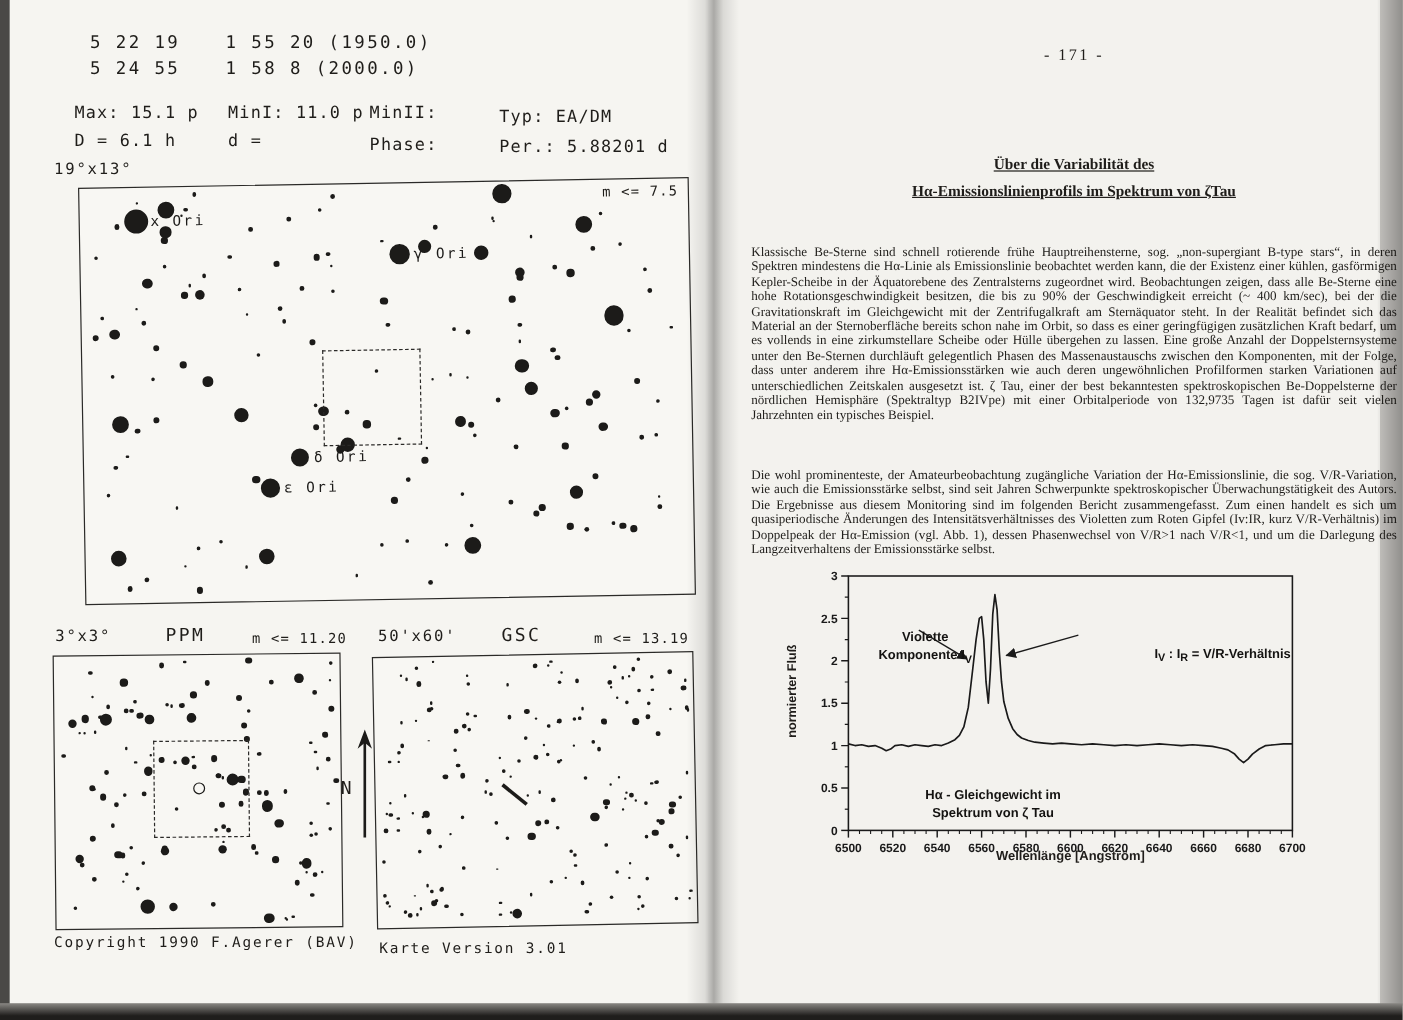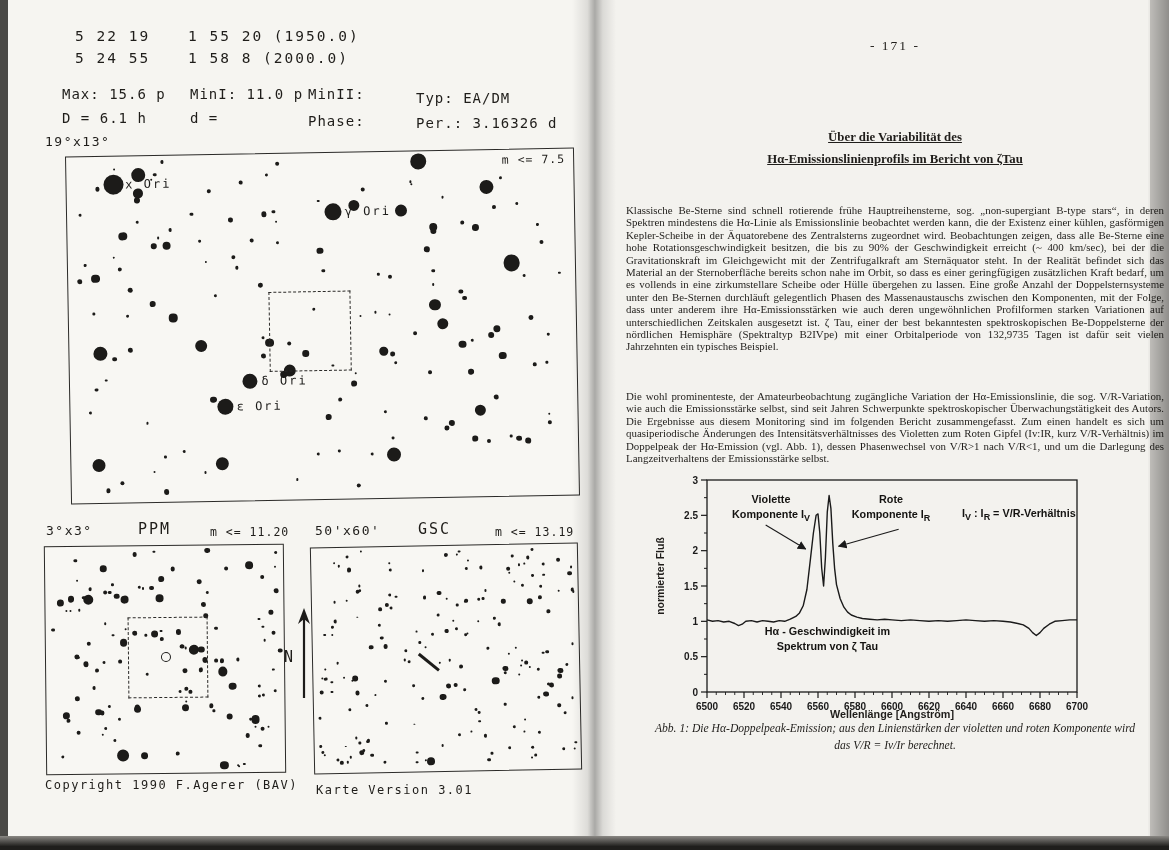--- a/index.html
+++ b/index.html
@@ -36,47 +36,47 @@
   .rp-text{position:absolute;left:16px;width:538px;margin-left:20px;}
   .pagenum{text-align:center;font-size:13.5px;letter-spacing:2px;}
   .title{text-align:center;font-weight:bold;font-size:12.8px;line-height:22px;}
   .title span{text-decoration:underline;}
   .byline{text-align:center;font-size:12.2px;}
   .para{text-align:justify;font-size:10.9px;line-height:12.4px;}
   .caption{text-align:center;font-style:italic;font-size:11.6px;line-height:17px;}
   
   .figure{position:absolute;left:50px;top:468px;width:512px;height:264px;}
   .fig-ann{position:absolute;font-family:"Liberation Sans",sans-serif;font-weight:bold;
-           font-size:10.8px;line-height:15px;color:#141311;text-align:center;}
+           font-size:10.8px;line-height:15px;color:#141311;text-align:center;margin-top:32px;}
   .fig-ylabel{position:absolute;left:-36px;top:102px;width:112px;transform:rotate(-90deg);
               font-family:"Liberation Sans",sans-serif;font-weight:bold;font-size:10.5px;text-align:center;}
   .fig-xlabel{position:absolute;left:132px;top:240px;width:240px;text-align:center;
               font-family:"Liberation Sans",sans-serif;font-weight:bold;font-size:10.8px;}
   .north{position:absolute;left:276px;top:606px;width:34px;height:96px;}
   .north .nlbl{position:absolute;left:0;top:42px;font-size:15px;letter-spacing:1px;}
 </style>
 </head>
 <body>
 <div class="canvas">
 
   <div class="page page-left">
 
     <div class="abs mono coord" style="left:67px;top:28px;">5 22 19</div>
     <div class="abs mono coord" style="left:180px;top:28px;">1 55 20 (1950.0)</div>
     <div class="abs mono coord" style="left:67px;top:50px;">5 24 55</div>
     <div class="abs mono coord" style="left:180px;top:50px;">1 58  8 (2000.0)</div>
 
-    <div class="abs mono hdrrow" style="left:54px;top:86px;">Max: 15.6 p</div>
+    <div class="abs mono hdrrow" style="left:54px;top:86px;">Max: 15.1 p</div>
     <div class="abs mono hdrrow" style="left:182px;top:86px;">MinI: 11.0 p</div>
     <div class="abs mono hdrrow" style="left:300px;top:86px;">MinII:</div>
     <div class="abs mono hdrrow" style="left:408px;top:90px;">Typ: EA/DM</div>
     <div class="abs mono hdrrow" style="left:54px;top:110px;">D = 6.1 h</div>
     <div class="abs mono hdrrow" style="left:182px;top:110px;">d =</div>
     <div class="abs mono hdrrow" style="left:300px;top:113px;">Phase:</div>
-    <div class="abs mono hdrrow" style="left:408px;top:115px;">Per.: 3.16326 d</div>
+    <div class="abs mono hdrrow" style="left:408px;top:115px;">Per.: 5.88201 d</div>
 
     <div class="abs mono chartlabel" style="left:37px;top:134px;">19°x13°</div>
     <div id="wide-chart" class="chartbox" style="left:60px;top:152px;width:507px;height:346px;transform:rotate(-1deg);">
       <div class="maglim mono">m &lt;= 7.5</div>
     <div class="star" style="left: 28.3%; top: 70.73%; width: 6.5px; height: 6.5px;"></div>
         <div class="star" style="left: 63.63%; top: 87.49%; width: 14.5px; height: 14.5px;"></div>
         <div class="star" style="left: 26.07%; top: 55.1%; width: 12.3px; height: 12.3px;"></div>
         <div class="star" style="left: 13.73%; top: 19%; width: 3px; height: 3px;"></div>
         <div class="star" style="left: 12.18%; top: 38.77%; width: 5.3px; height: 5.3px;"></div>
         <div class="star" style="left: 74.16%; top: 13.37%; width: 2.5px; height: 2.5px;"></div>
@@ -548,21 +548,21 @@
 
     <div class="abs mono" style="left:37px;top:778px;font-size:12px;letter-spacing:1.5px;">Copyright 1990 F.Agerer (BAV)</div>
     <div class="abs mono" style="left:308px;top:783px;font-size:12px;letter-spacing:1.5px;">Karte Version 3.01</div>
   </div>
 
   <div class="page page-right">
     <div class="rp-text pagenum" style="top:38px;">- 171 -</div>
 
     <div class="rp-text title" style="top:126px;">
       <span>Über die Variabilität des</span><br>
-      <span>Hα-Emissionslinienprofils im Bericht von ζTau</span>
+      <span>Hα-Emissionslinienprofils im Spektrum von ζTau</span>
     </div>
 
     <div class="rp-text para" style="top:204px;">Klassische Be-Sterne sind schnell rotierende frühe Hauptreihensterne, sog. „non-supergiant B-type stars“, in deren Spektren mindestens die Hα-Linie als Emissionslinie beobachtet werden kann, die der Existenz einer kühlen, gasförmigen Kepler-Scheibe in der Äquatorebene des Zentralsterns zugeordnet wird. Beobachtungen zeigen, dass alle Be-Sterne eine hohe Rotationsgeschwindigkeit besitzen, die bis zu 90% der Geschwindigkeit erreicht (~ 400 km/sec), bei der die Gravitationskraft im Gleichgewicht mit der Zentrifugalkraft am Sternäquator steht. In der Realität befindet sich das Material an der Sternoberfläche bereits schon nahe im Orbit, so dass es einer geringfügigen zusätzlichen Kraft bedarf, um es vollends in eine zirkumstellare Scheibe oder Hülle übergehen zu lassen. Eine große Anzahl der Doppelsternsysteme unter den Be-Sternen durchläuft gelegentlich Phasen des Massenaustauschs zwischen den Komponenten, mit der Folge, dass unter anderem ihre Hα-Emissionsstärken wie auch deren ungewöhnlichen Profilformen starken Variationen auf unterschiedlichen Zeitskalen ausgesetzt ist. ζ Tau, einer der best bekanntesten spektroskopischen Be-Doppelsterne der nördlichen Hemisphäre (Spektraltyp B2IVpe) mit einer Orbitalperiode von 132,9735 Tagen ist dafür seit vielen Jahrzehnten ein typisches Beispiel.</div>
     <div class="rp-text para" style="top:390px;">Die wohl prominenteste, der Amateurbeobachtung zugängliche Variation der Hα-Emissionslinie, die sog. V/R-Variation, wie auch die Emissionsstärke selbst, sind seit Jahren Schwerpunkte spektroskopischer Überwachungstätigkeit des Autors. Die Ergebnisse aus diesem Monitoring sind im folgenden Bericht zusammengefasst. Zum einen handelt es sich um quasiperiodische Änderungen des Intensitätsverhältnisses des Violetten zum Roten Gipfel (Iv:IR, kurz V/R-Verhältnis) im Doppelpeak der Hα-Emission (vgl. Abb. 1), dessen Phasenwechsel von V/R&gt;1 nach V/R&lt;1, und um die Darlegung des Langzeitverhaltens der Emissionsstärke selbst.</div>
 
     <div class="figure">
       <svg id="spectrum-svg" width="512" height="262" viewBox="0 0 512 262">
           <defs>
             <marker id="arw" viewBox="0 0 10 10" refX="9" refY="5" markerWidth="8" markerHeight="8" orient="auto">
               <path d="M0,0 L10,5 L0,10 z" fill="#1a1a1a"></path>
@@ -643,38 +643,30 @@
           <line x1="427.75" y1="224" x2="427.75" y2="227" stroke="#1a1a1a" stroke-width="0.9"></line>
           <path d="M67.0,151.9 L72.5,153.3 L78.1,152.6 L83.7,154.0 L89.2,153.3 L94.8,155.5 L98.5,157.6 L102.2,156.2 L105.8,153.3 L111.4,152.6 L117.0,154.0 L122.5,152.6 L128.1,153.3 L133.6,154.0 L139.2,152.6 L144.7,153.3 L150.3,151.2 L155.8,148.4 L159.5,144.9 L163.2,137.8 L166.9,121.5 L170.6,89.7 L173.4,65.0 L176.1,47.3 L178.0,45.9 L179.8,65.0 L181.7,100.3 L183.6,118.0 L185.4,89.7 L187.3,43.8 L189.1,27.5 L190.9,40.3 L192.8,75.6 L194.6,100.3 L196.5,116.6 L200.2,130.7 L203.9,139.2 L207.6,144.1 L211.3,147.0 L216.9,149.1 L222.4,150.5 L229.8,151.2 L237.2,151.9 L244.6,151.2 L252.0,151.9 L261.3,152.6 L270.5,151.9 L279.8,152.6 L289.0,153.3 L298.3,152.6 L307.5,153.3 L316.8,152.6 L326.0,151.9 L335.3,152.6 L344.5,153.3 L353.8,152.6 L363.0,153.3 L370.4,154.0 L377.8,155.5 L383.3,156.9 L388.9,160.4 L392.6,164.6 L396.3,167.5 L400.0,164.6 L403.7,160.4 L409.3,156.2 L414.8,153.3 L422.2,152.6 L429.6,151.9 L437.0,151.9" fill="none" stroke="#1a1a1a" stroke-width="1.4" stroke-linejoin="round"></path>
           <line x1="125.67500000000001" y1="57.08" x2="165.675" y2="81.08" stroke="#1a1a1a" stroke-width="1.1" marker-end="url(#arw)"></line>
           <line x1="258.65" y1="61.25333333333333" x2="198.64999999999998" y2="78.25333333333333" stroke="#1a1a1a" stroke-width="1.1" marker-end="url(#arw)"></line>
         </svg>
 
       <div class="fig-ann" style="left:72px;top:24px;width:118px;">
         <span>Violette</span><br>
         <span>Komponente I</span><sub>V</sub>
       </div>
-      <div class="fig-ann" style="left:192px;top:24px;width:118px;">
-        <span>Rote</span><br>
-        <span>Komponente I</span><sub>R</sub>
-      </div>
       <div class="fig-ann" style="left:322px;top:38px;width:170px;text-align:left;">
         <span>I</span><sub>V</sub><span> : I</span><sub>R</sub><span> = V/R-Verhältnis</span>
       </div>
       <div class="fig-ann" style="left:105px;top:156px;width:165px;">
-        <span>Hα - Geschwindigkeit im</span><br>
+        <span>Hα - Gleichgewicht im</span><br>
         <span>Spektrum von ζ Tau</span>
       </div>
       <div class="fig-ylabel">normierter Fluß</div>
       <div class="fig-xlabel">Wellenlänge [Angström]</div>
     </div>
 
-    <div class="rp-text caption" style="top:720px;">
-      <span>Abb. 1: Die Hα-Doppelpeak-Emission; aus den Linienstärken der violetten und roten Komponente wird</span><br>
-      <span>das V/R = Iv/Ir berechnet.</span>
-    </div>
   </div>
 
   <div class="spine"></div>
   <div class="edge-left"></div>
   <div class="edge-right"></div>
   <div class="edge-bottom"></div>
 </div>
 
 </body></html>

